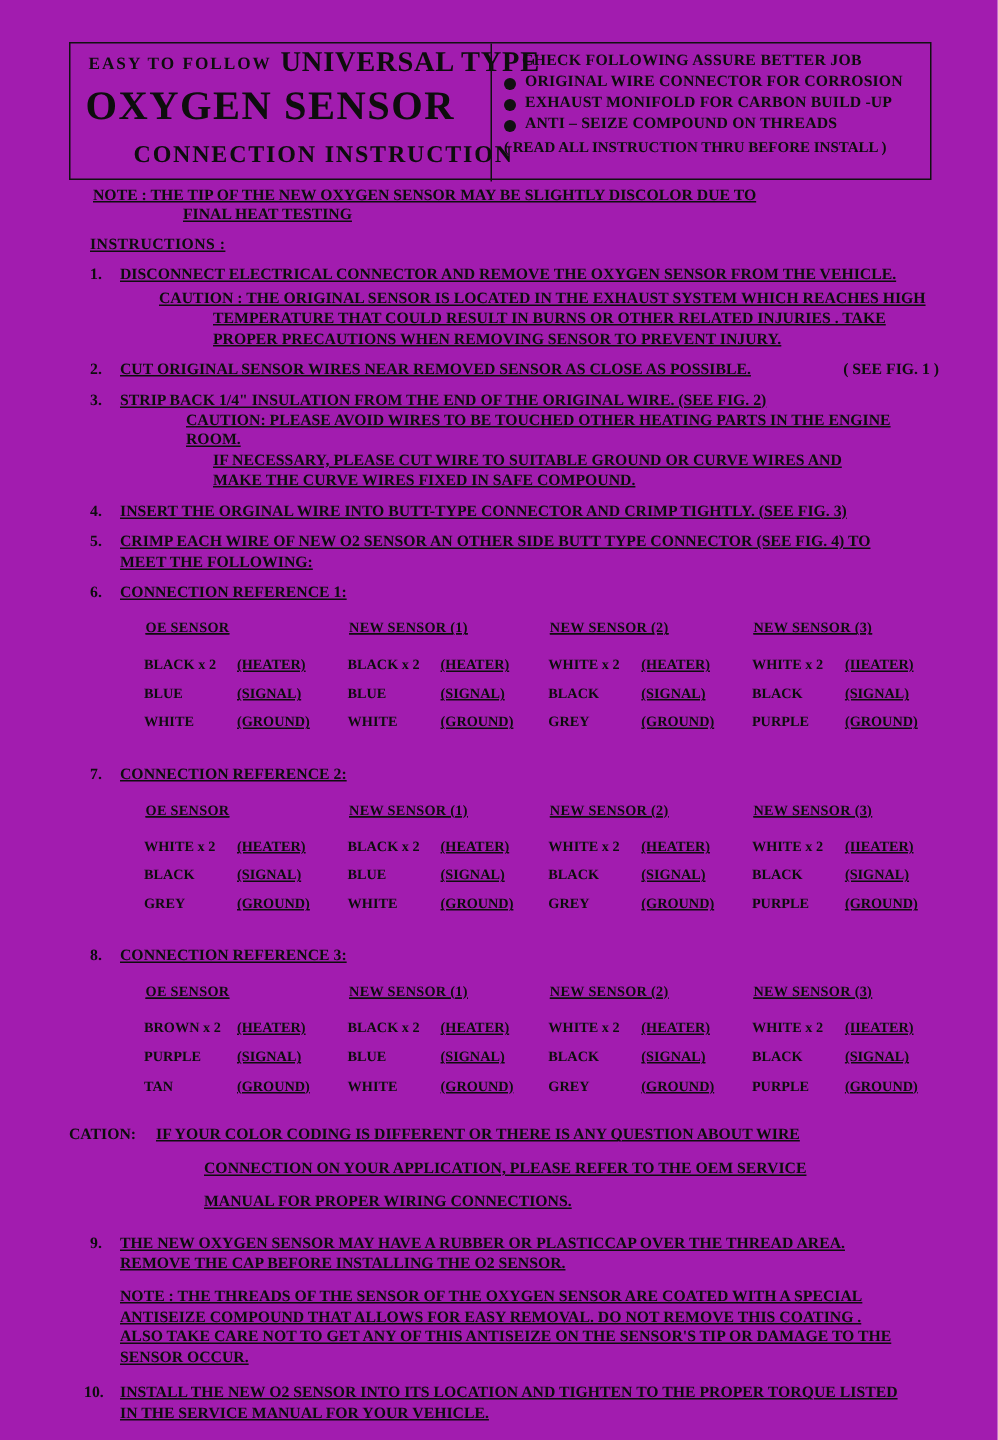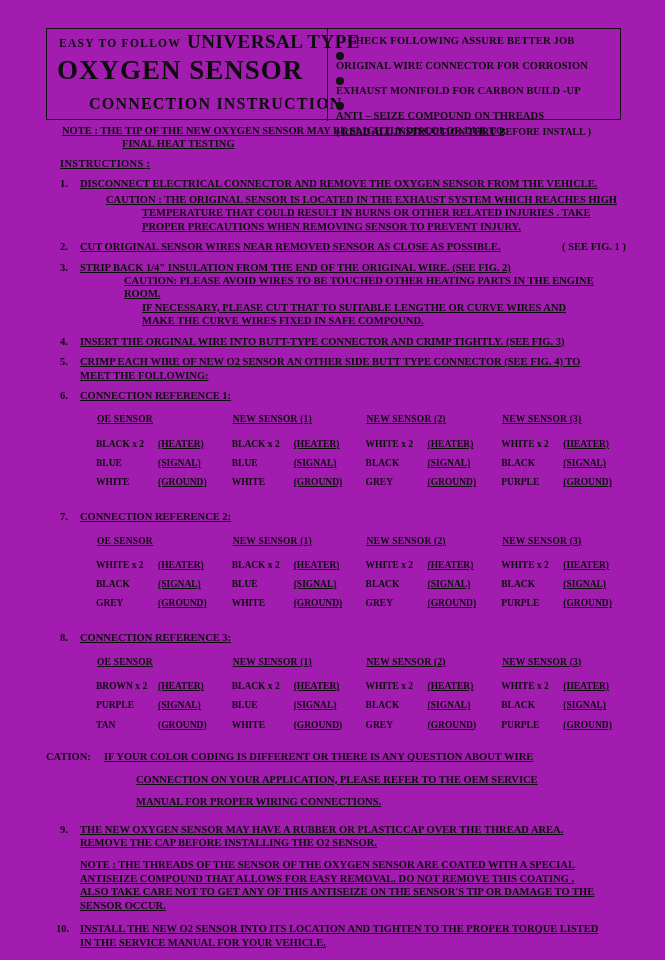--- a/index.html
+++ b/index.html
@@ -83,21 +83,20 @@
   .hdr-right .line1 {
     margin: 2px 0 2px 16px;
     font-weight: bold;
     letter-spacing: 0.2px;
     font-size: 10.5px;
   }
   .bullet-row {
     display: flex;
     align-items: flex-start;
     margin: 3px 0 3px 4px;
-    flex-direction: column;
   }
   .bullet-dot {
     width: 8px;
     height: 8px;
     border-radius: 50%;
     background: #111;
     margin-top: 3px;
     margin-right: 6px;
     flex: 0 0 auto;
   }
@@ -253,21 +252,21 @@
     <div class="item">
       <span class="num">2.</span>
       <span>CUT ORIGINAL SENSOR WIRES NEAR REMOVED SENSOR AS CLOSE AS POSSIBLE.</span>
       <span class="figref">( SEE FIG. 1 )</span>
     </div>
 
     <div class="item">
       <span class="num">3.</span>
       <span>STRIP BACK 1/4" INSULATION FROM THE END OF THE ORIGINAL WIRE. (SEE FIG. 2)</span>
       <div class="sub3">CAUTION:    PLEASE AVOID WIRES TO BE TOUCHED OTHER HEATING PARTS IN THE ENGINE ROOM.</div>
-      <div class="sub2">IF NECESSARY, PLEASE CUT THAT TO SUITABLE LENGTHE OR CURVE WIRES AND</div>
+      <div class="sub2">IF NECESSARY, PLEASE CUT WIRE TO SUITABLE GROUND OR CURVE WIRES AND</div>
       <div class="sub2">MAKE THE CURVE WIRES FIXED IN SAFE COMPOUND.</div>
     </div>
 
     <div class="item">
       <span class="num">4.</span>
       <span>INSERT THE ORGINAL WIRE INTO BUTT-TYPE CONNECTOR AND CRIMP TIGHTLY. (SEE FIG. 3)</span>
     </div>
 
     <div class="item">
       <span class="num">5.</span>

